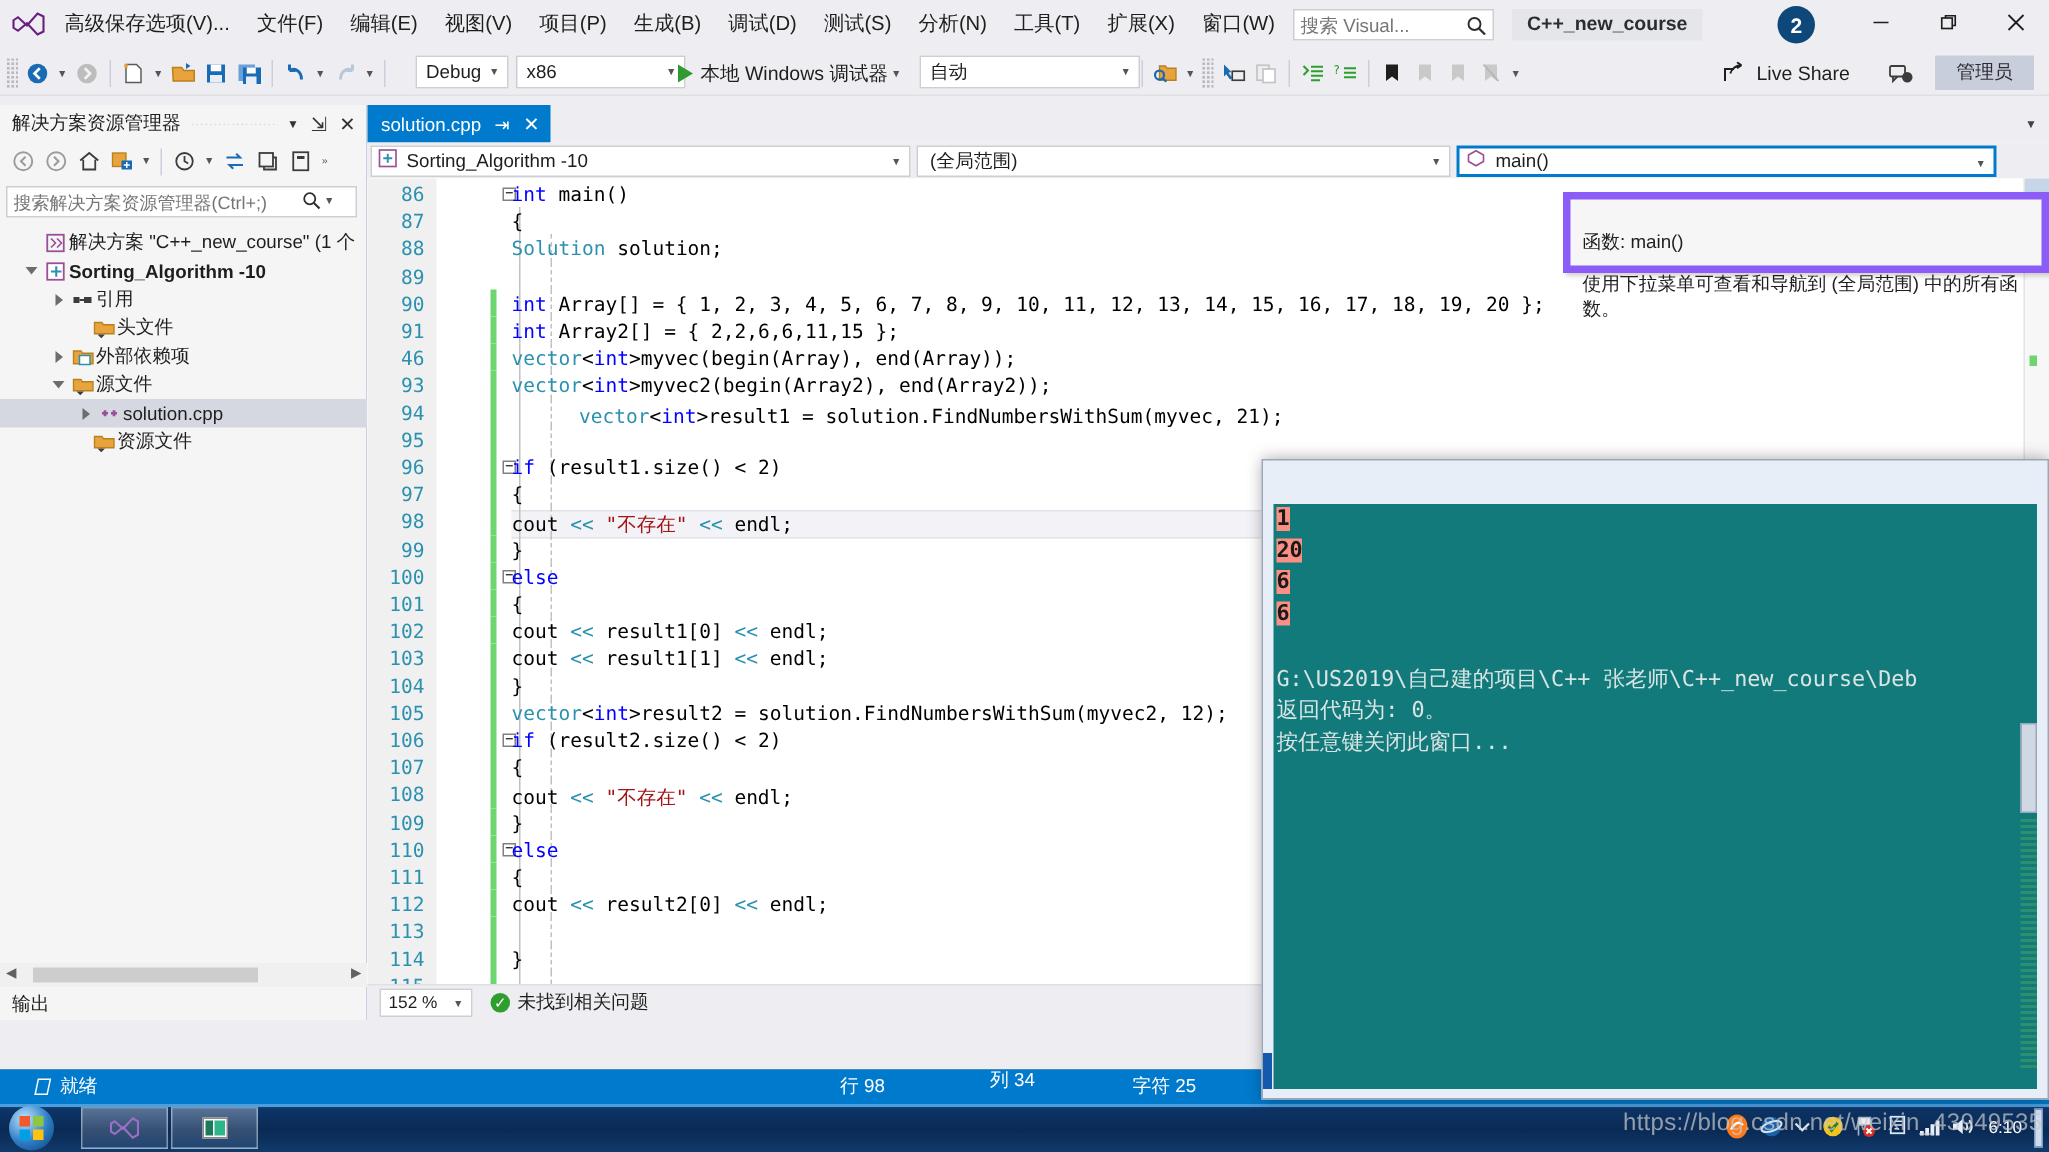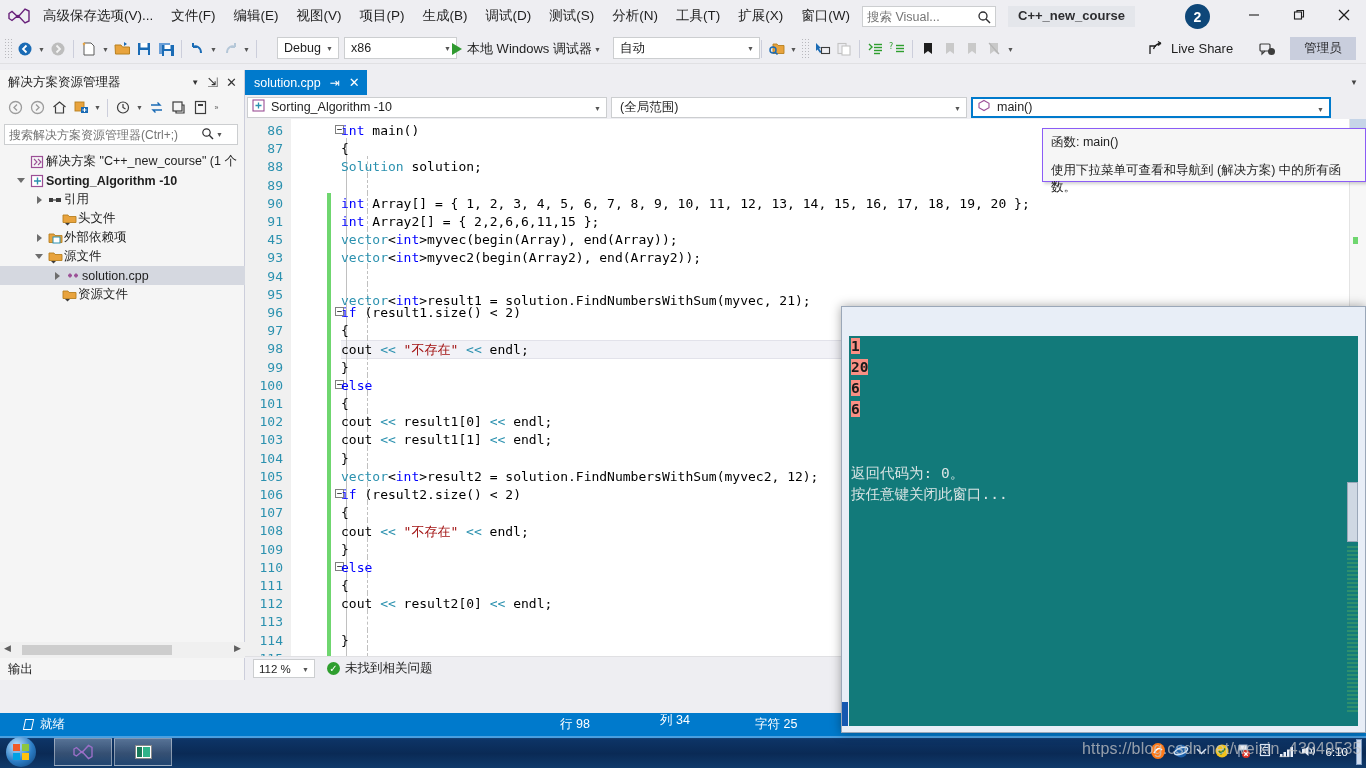--- a/index.html
+++ b/index.html
@@ -128,21 +128,21 @@
                border-top:1px solid #e0e0e3; display:flex; align-items:center; }
   #zoom-combo { margin-left:8px; width:62px; height:19px; border:1px solid #ccced0; background:#fff;
                 display:flex; align-items:center; font-size:11.5px; color:#1e1e1e; position:relative; padding-left:5px; }
   #zoom-combo .cb-arrow { position:absolute; right:5px; top:6px; font-size:7px; color:#555; }
   #issue-status { margin-left:12px; display:flex; align-items:center; font-size:12.5px; color:#1e1e1e; }
   .ok-circle { width:13px; height:13px; border-radius:50%; background:#2e9e2e; color:#fff; font-size:10px;
                display:flex; align-items:center; justify-content:center; margin-right:5px; }
 
   
   #tooltip { position:absolute; left:1042px; top:128px; width:324px; height:54px; background:#f6f6f6;
-             border:1px solid #8b5cf6; box-shadow:2px 2px 3px rgba(0,0,0,.18); padding:5px 8px;
+             border:5px solid #8b5cf6; box-shadow:2px 2px 3px rgba(0,0,0,.18); padding:20px 8px;
              font-size:12.5px; color:#1e1e1e; z-index:40; }
   #tooltip .l2 { margin-top:11px; }
 
   
   #console { position:absolute; left:841px; top:306px; width:525px; height:427px;
              background:#e8eef7; border:1px solid #9aa7b8; box-shadow:0 0 10px rgba(0,0,0,.35); z-index:50; }
   #con-title { position:absolute; left:0; top:0; width:100%; height:28px; display:flex; align-items:center;
                padding-left:8px; font-size:13px; color:#0b1a33; }
   #con-ico { width:15px; height:13px; margin-right:7px; background:#fff; border:1px solid #6d6d6d;
              position:relative; }
@@ -664,40 +664,40 @@
           <div class="lnum" style="top: 76.8px;">90</div>
           <div class="chg" style="top: 73.8px;"></div>
           <div class="vbar" style="left: 101px; top: 73.8px;"></div>
           <div class="ind" style="left: 122px; top: 73.8px;"></div>
           <div class="ctext" style="top: 76.8px;"><span>    </span><span class="kw">int</span><span> Array[] = { 1,  2,  3,  4,  5,  6,  7,  8,  9,  10,  11,  12,  13,  14,  15,  16,  17,  18,  19,  20 };</span></div>
           <div class="lnum" style="top: 95px;">91</div>
           <div class="chg" style="top: 92px;"></div>
           <div class="vbar" style="left: 101px; top: 92px;"></div>
           <div class="ind" style="left: 122px; top: 92px;"></div>
           <div class="ctext" style="top: 95px;"><span>    </span><span class="kw">int</span><span> Array2[] = { 2,2,6,6,11,15 };</span></div>
-          <div class="lnum" style="top: 113.2px;">45</div>
+          <div class="lnum" style="top: 113.2px;">46</div>
           <div class="chg" style="top: 110.2px;"></div>
           <div class="vbar" style="left: 101px; top: 110.2px;"></div>
           <div class="ind" style="left: 122px; top: 110.2px;"></div>
           <div class="ctext" style="top: 113.2px;"><span>    </span><span class="typ">vector</span><span>&lt;</span><span class="kw">int</span><span>&gt;myvec(begin(Array),  end(Array));</span></div>
           <div class="lnum" style="top: 131.4px;">93</div>
           <div class="chg" style="top: 128.4px;"></div>
           <div class="vbar" style="left: 101px; top: 128.4px;"></div>
           <div class="ind" style="left: 122px; top: 128.4px;"></div>
           <div class="ctext" style="top: 131.4px;"><span>    </span><span class="typ">vector</span><span>&lt;</span><span class="kw">int</span><span>&gt;myvec2(begin(Array2),  end(Array2));</span></div>
           <div class="lnum" style="top: 149.6px;">94</div>
           <div class="chg" style="top: 146.6px;"></div>
           <div class="vbar" style="left: 101px; top: 146.6px;"></div>
           <div class="ind" style="left: 122px; top: 146.6px;"></div>
           <div class="ctext" style="top: 149.6px;"></div>
           <div class="lnum" style="top: 167.8px;">95</div>
           <div class="chg" style="top: 164.8px;"></div>
           <div class="vbar" style="left: 101px; top: 164.8px;"></div>
           <div class="ind" style="left: 122px; top: 164.8px;"></div>
-          <div class="ctext" style="top: 174px;"><span>    </span><span class="typ">vector</span><span>&lt;</span><span class="kw">int</span><span>&gt;result1 = solution.FindNumbersWithSum(myvec,  21);</span></div>
+          <div class="ctext" style="top: 152px; margin-left: 45px;"><span>    </span><span class="typ">vector</span><span>&lt;</span><span class="kw">int</span><span>&gt;result1 = solution.FindNumbersWithSum(myvec,  21);</span></div>
           <div class="lnum" style="top: 186px;">96</div>
           <div class="chg" style="top: 183px;"></div>
           <div class="fold" style="top: 188px;">−</div>
           <div class="vbar" style="left: 101px; top: 183px;"></div>
           <div class="ind" style="left: 122px; top: 183px;"></div>
           <div class="ctext" style="top: 186px;"><span>    </span><span class="kw">if</span><span> (result1.size() &lt; 2)</span></div>
           <div class="lnum" style="top: 204.2px;">97</div>
           <div class="chg" style="top: 201.2px;"></div>
           <div class="vbar" style="left: 101px; top: 201.2px;"></div>
           <div class="ind" style="left: 122px; top: 201.2px;"></div>
@@ -803,41 +803,42 @@
       <div class="thumb"></div>
       <div class="mark" style="top:118px;height:7px"></div>
       <div class="mark" style="top:232px;height:7px"></div>
       <div class="mark" style="top:283px;height:28px"></div>
     </div>
 
     <div id="hscroll-ed"></div>
 
     <div id="ed-status">
       <div id="zoom-combo">
-        <span>112 %</span>
+        <span>152 %</span>
         <span class="cb-arrow">▼</span>
       </div>
       <div id="issue-status">
         <span class="ok-circle">✓</span>
         <span>未找到相关问题</span>
       </div>
     </div>
   </div>
 
   <div id="tooltip">
     <div>函数: main()</div>
-    <div class="l2">使用下拉菜单可查看和导航到 (解决方案) 中的所有函数。</div>
+    <div class="l2">使用下拉菜单可查看和导航到 (全局范围) 中的所有函数。</div>
   </div>
 
   <div id="console">
     <div id="con-body">
         <div class="cl sel" style="top: 2px;">1</div>
         <div class="cl sel" style="top: 23px;">20</div>
         <div class="cl sel" style="top: 44px;">6</div>
         <div class="cl sel" style="top: 65px;">6</div>
+        <div class="cl path" style="top: 107px;">G:\US2019\自己建的项目\C++ 张老师\C++_new_course\Deb</div>
         <div class="cl path" style="top: 128px;">返回代码为: 0。</div>
         <div class="cl path" style="top: 149px;">按任意键关闭此窗口...</div>
       </div>
     <div id="con-scroll">
       <div class="th"></div>
       <div class="tr"></div>
     </div>
     <div id="con-bottom-thumb"></div>
   </div>
 

